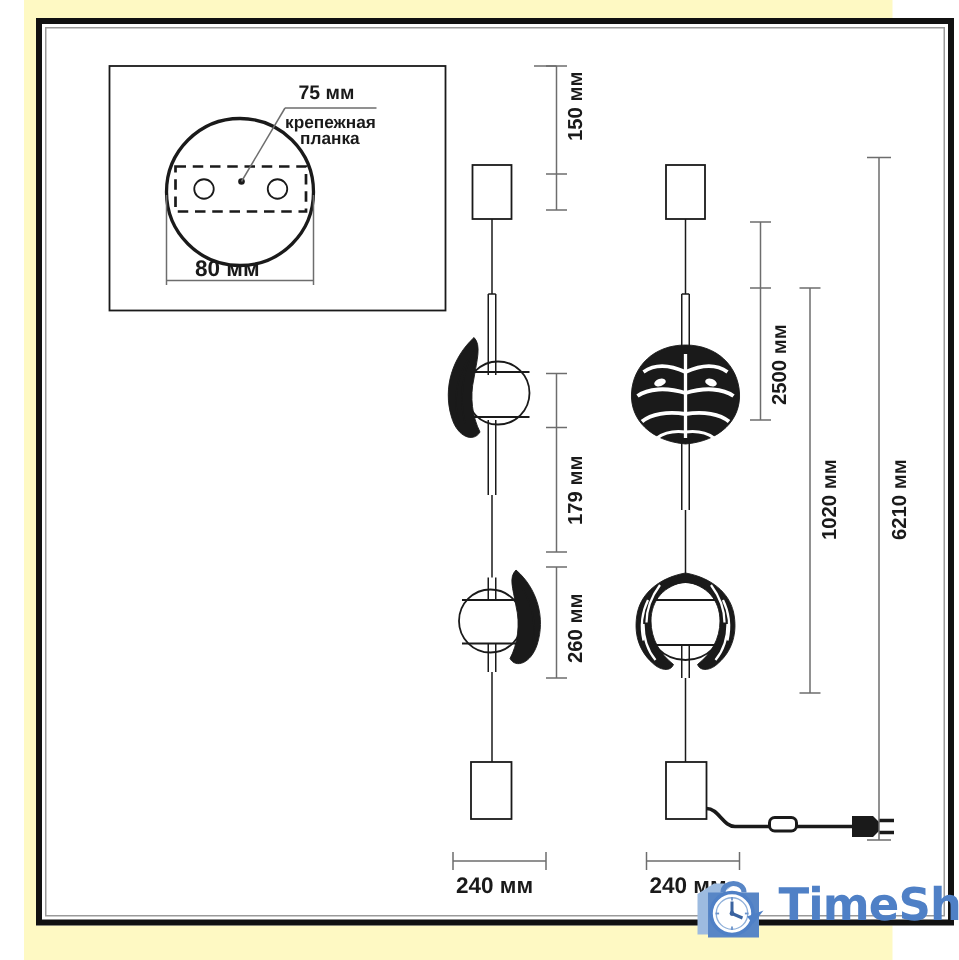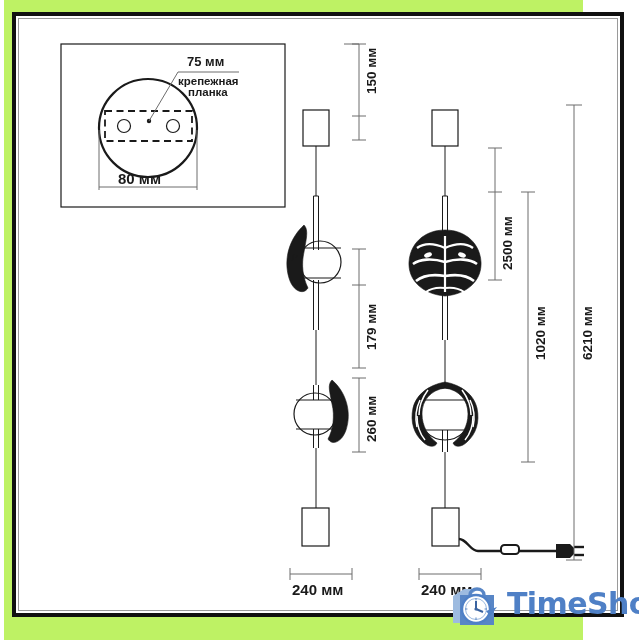--- a/index.html
+++ b/index.html
@@ -9,24 +9,24 @@
   }
   body {
     width: 639px;
     height: 640px;
     font-family: "Liberation Sans", sans-serif;
     overflow: hidden;
     position: relative;
   }
   #root {
     position: absolute;
-    left: 4px; top: 0;
+    left: 16px; top: 0;
     width: 579px;
     height: 640px;
-    background: #bef264;
+    background: #fef9c3;
   }
   
   .frame-outer {
     position: absolute;
     left: 8px;
     top: 12px;
     width: 612px;
     height: 605px;
     border: 4px solid #111111;
     box-sizing: border-box;

